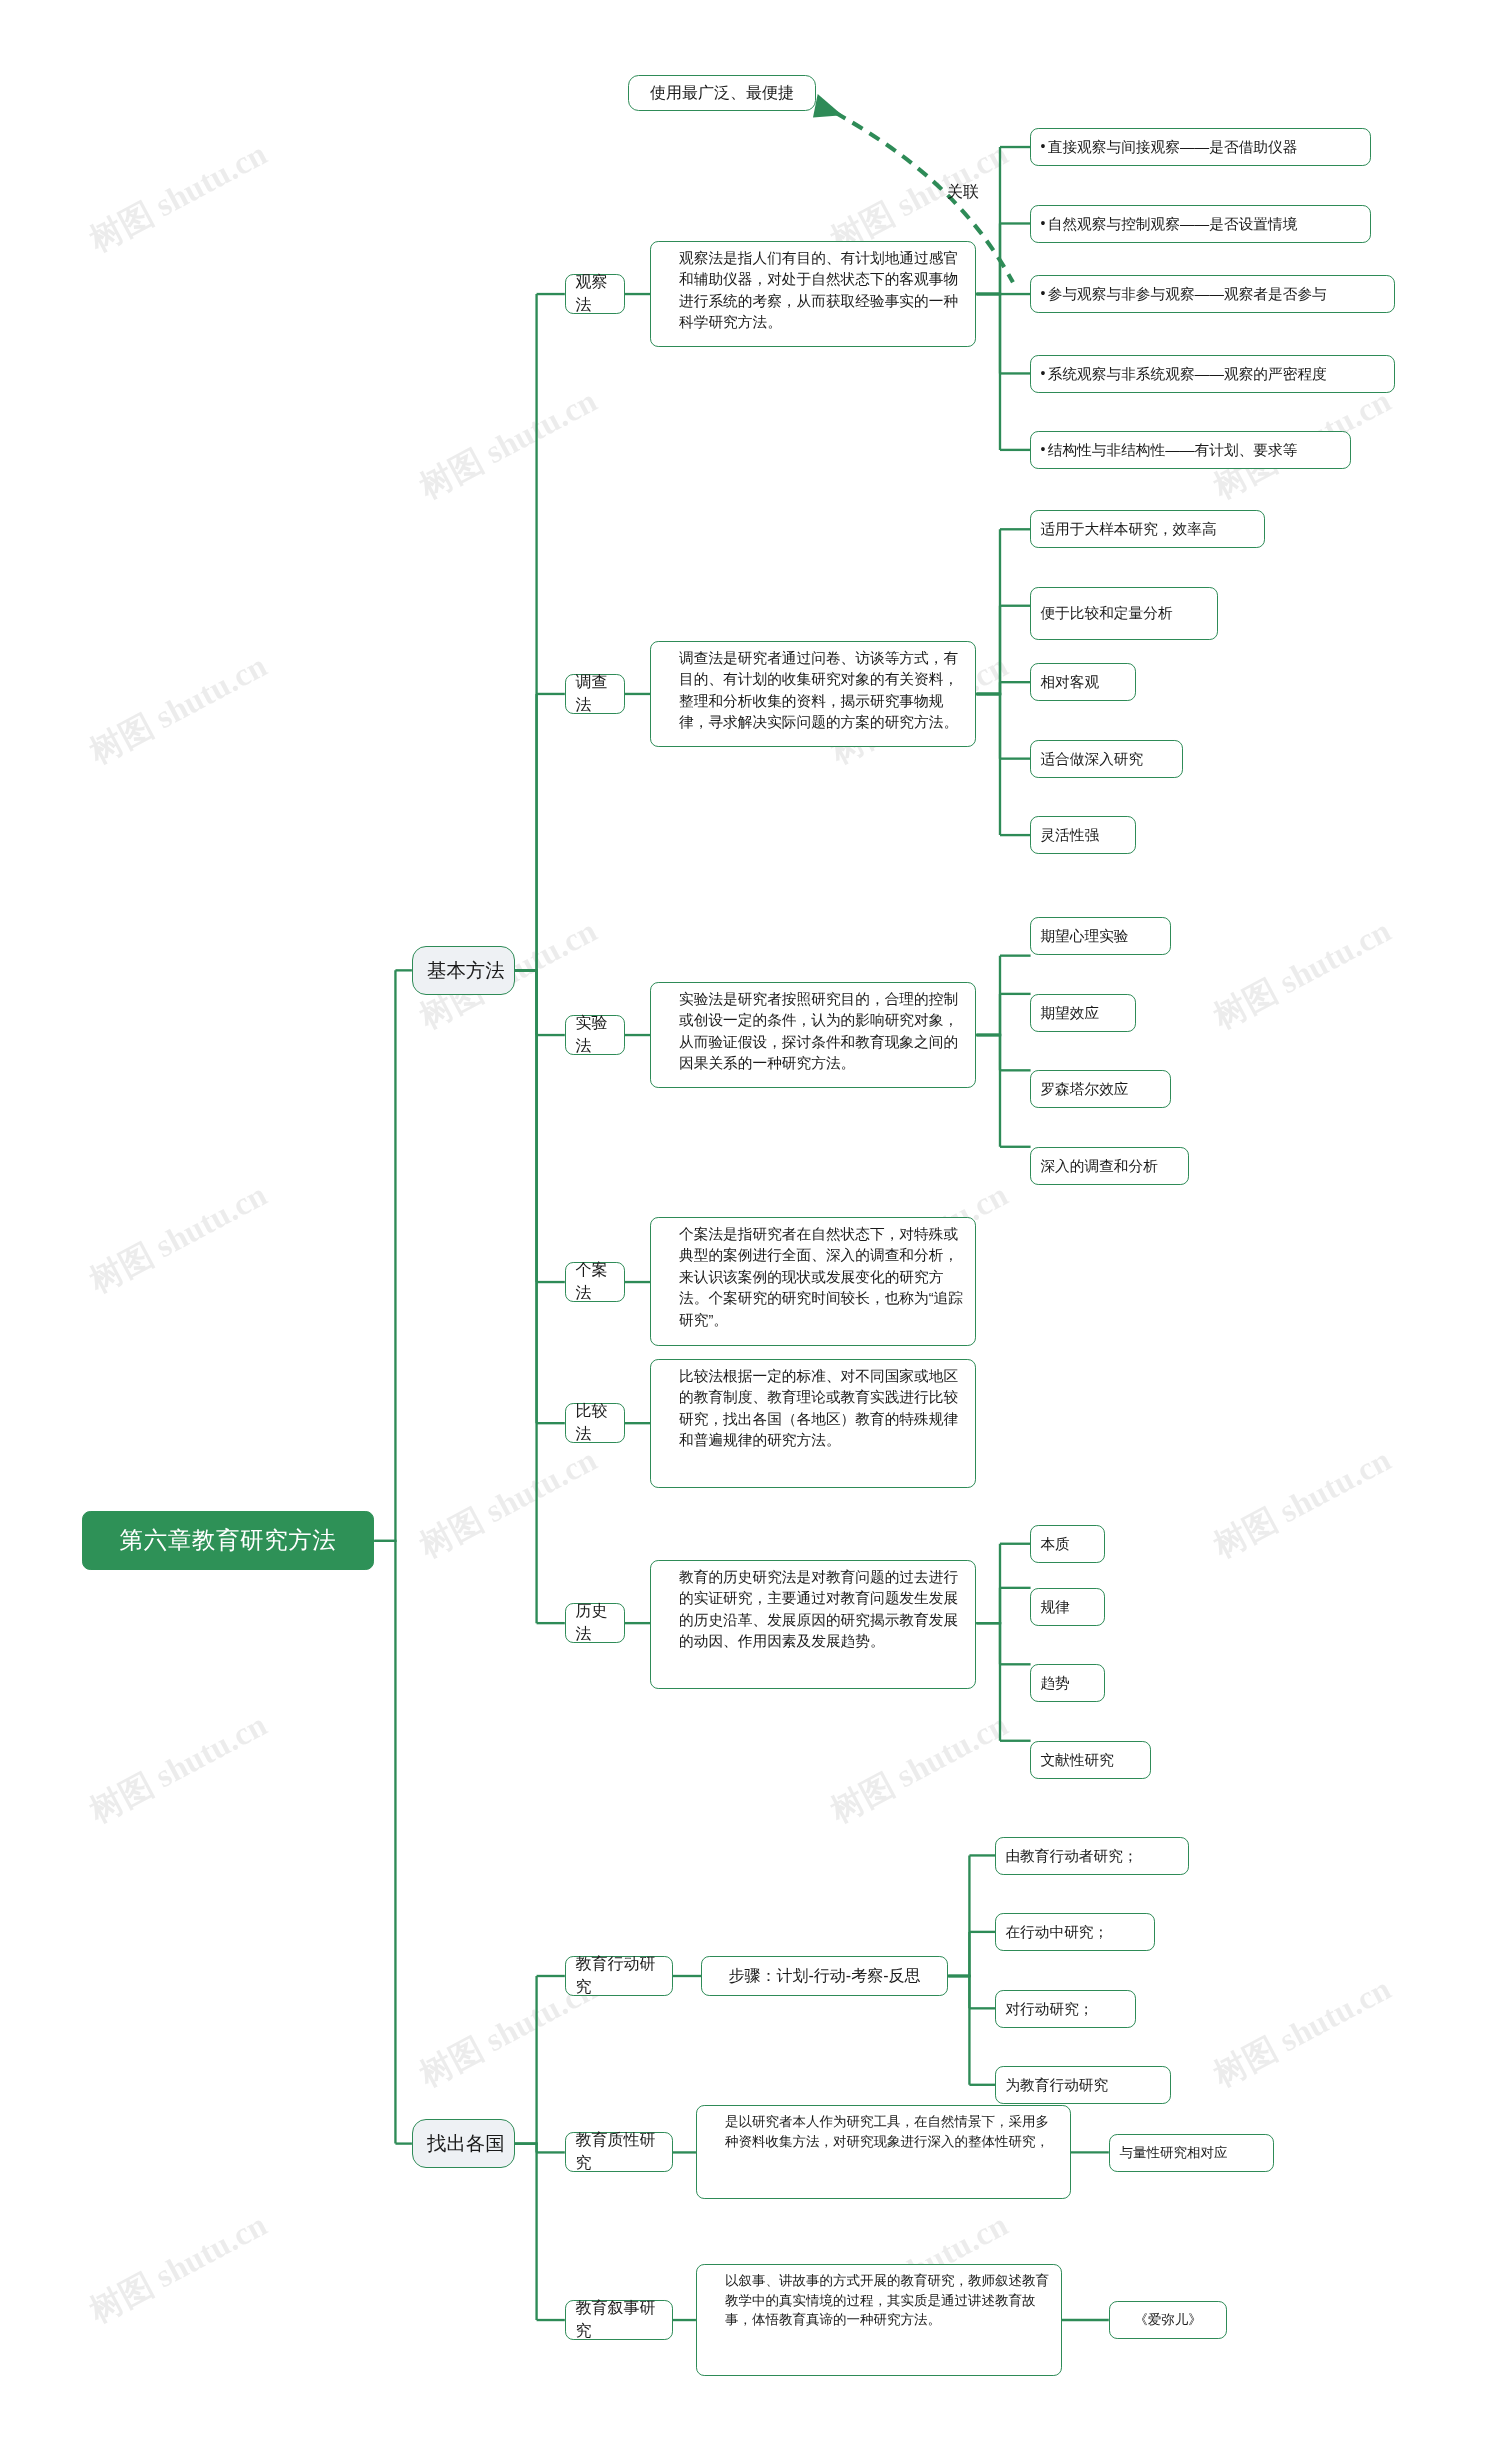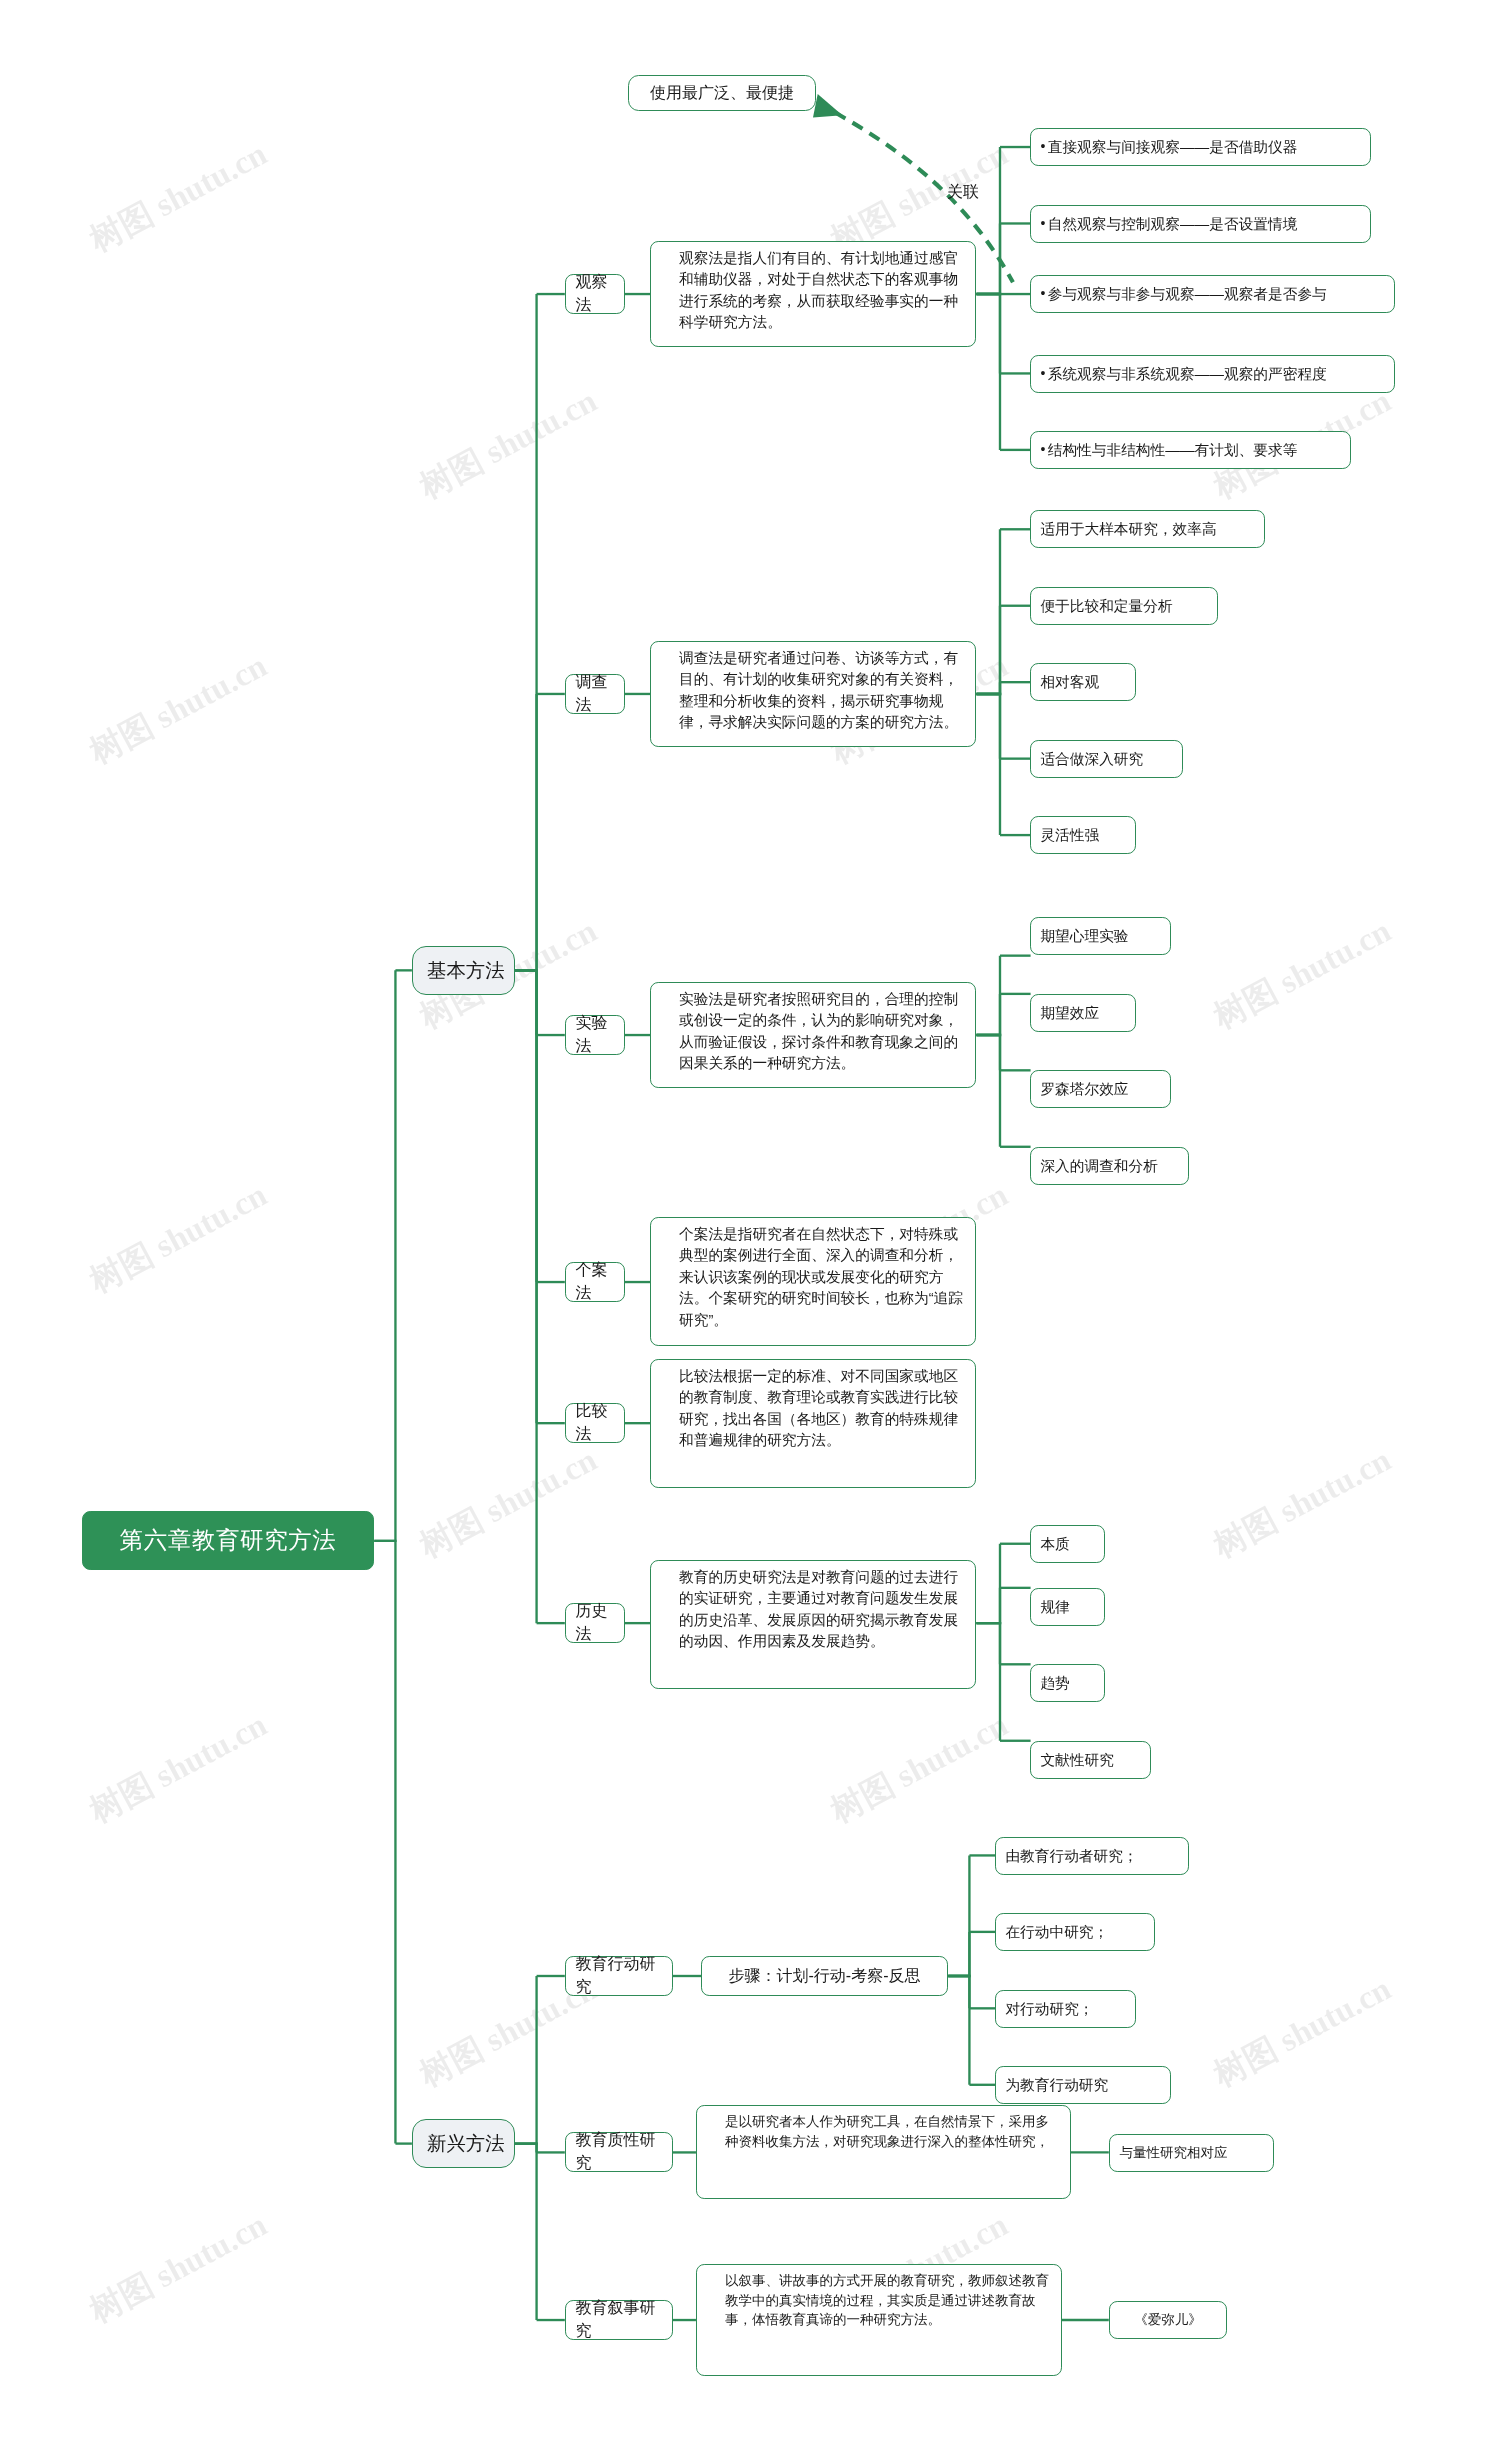--- a/index.html
+++ b/index.html
@@ -232,21 +232,21 @@
   <div class="node float" style="left:628px; top:75px; width:188px; height:36px;">
     <span>使用最广泛、最便捷</span>
   </div>
   <div class="rel-label" style="left:947px; top:182px;">关联</div>
 
   <div class="node branch" style="left:412px; top:946px; width:103px; height:49px;">
     <span>基本方法</span>
   </div>
 
   <div class="node branch" style="left:412px; top:2119px; width:103px; height:49px;">
-    <span>新兴方法</span>
+    <span>找出各国</span>
   </div>
 
   <div class="node method" style="left:565px; top:274px; width:60px; height:40px;">
     <span>观察法</span>
   </div>
   <div class="node desc" style="left:650px; top:241px; width:326px; height:106px;">
     <span>观察法是指人们有目的、有计划地通过感官和辅助仪器，对处于自然状态下的客观事物进行系统的考察，从而获取经验事实的一种科学研究方法。</span>
   </div>
 
   <div class="node method" style="left:565px; top:674px; width:60px; height:40px;">
@@ -296,21 +296,21 @@
   <div class="node leaf bullet" style="left:1030px; top:355px; width:365px; height:38px;">
     <span>系统观察与非系统观察——观察的严密程度</span>
   </div>
   <div class="node leaf bullet" style="left:1030px; top:431px; width:321px; height:38px;">
     <span>结构性与非结构性——有计划、要求等</span>
   </div>
 
   <div class="node leaf" style="left:1030px; top:510px; width:235px; height:38px;">
     <span>适用于大样本研究，效率高</span>
   </div>
-  <div class="node leaf" style="left:1030px; top:587px; width:188px; height:38px;">
+  <div class="node leaf" style="left:1030px; top:587px; width:188px; height:53px;">
     <span>便于比较和定量分析</span>
   </div>
   <div class="node leaf" style="left:1030px; top:663px; width:106px; height:38px;">
     <span>相对客观</span>
   </div>
   <div class="node leaf" style="left:1030px; top:740px; width:153px; height:38px;">
     <span>适合做深入研究</span>
   </div>
   <div class="node leaf" style="left:1030px; top:816px; width:106px; height:38px;">
     <span>灵活性强</span>

